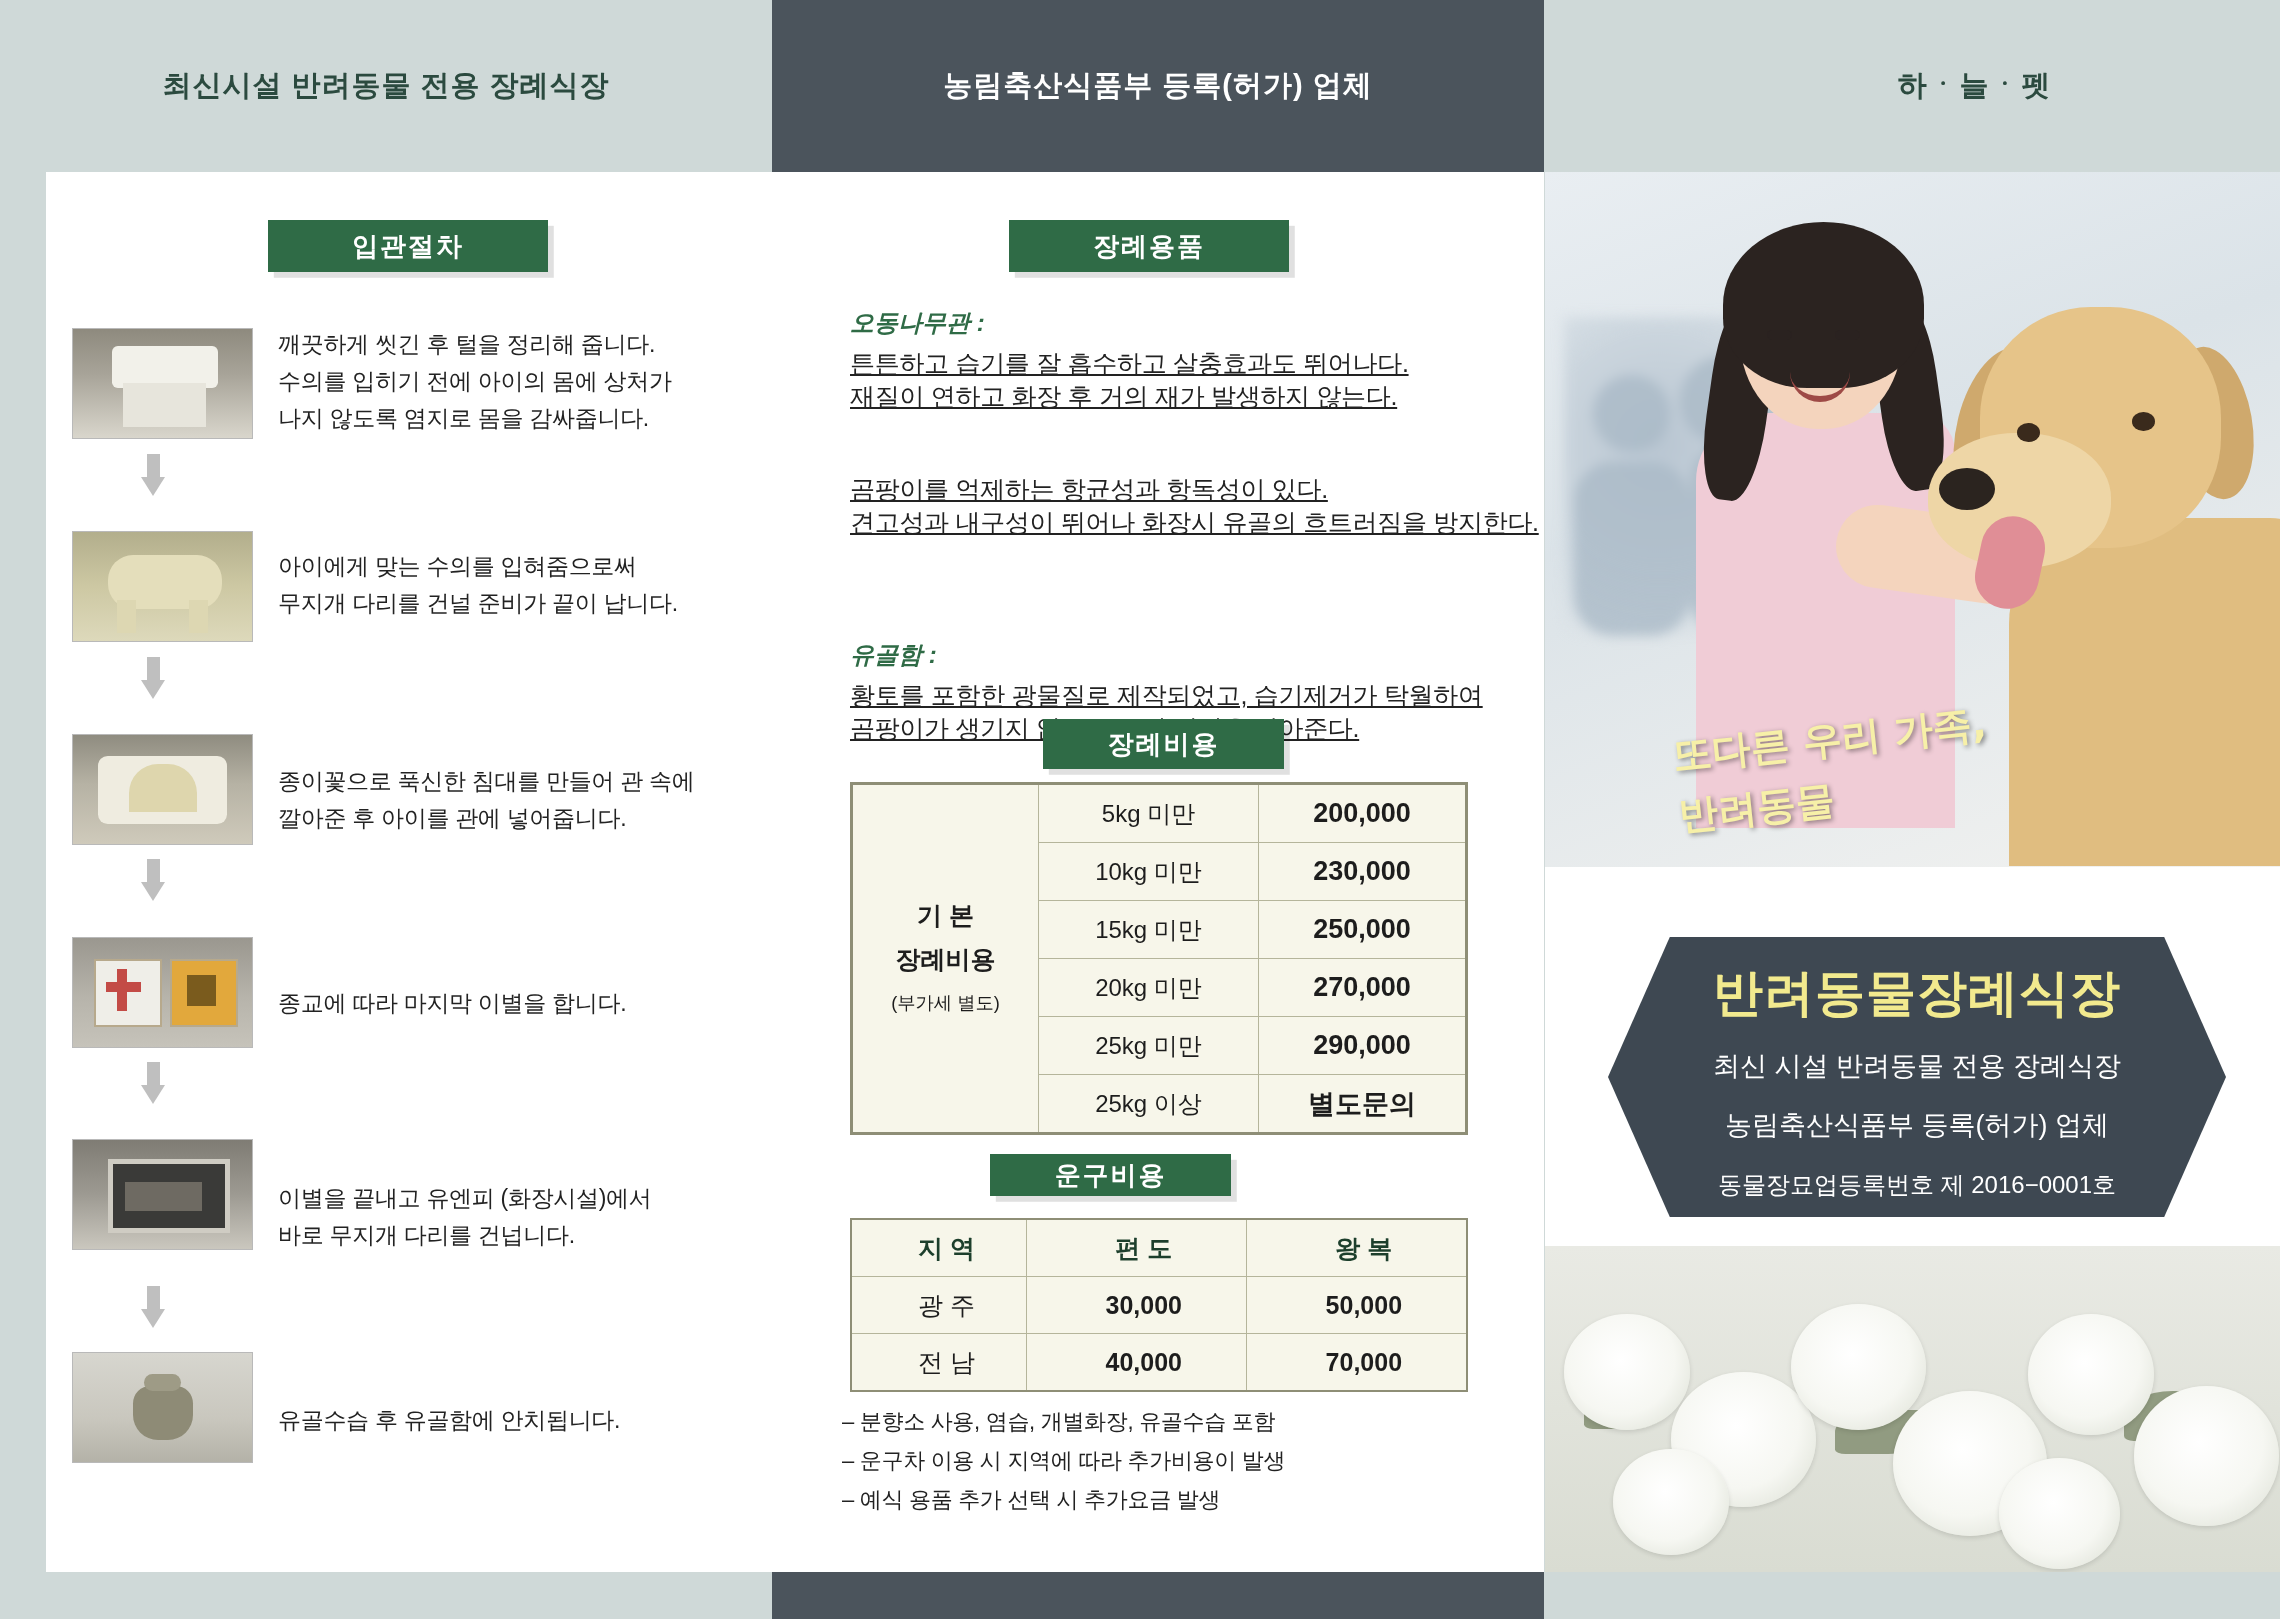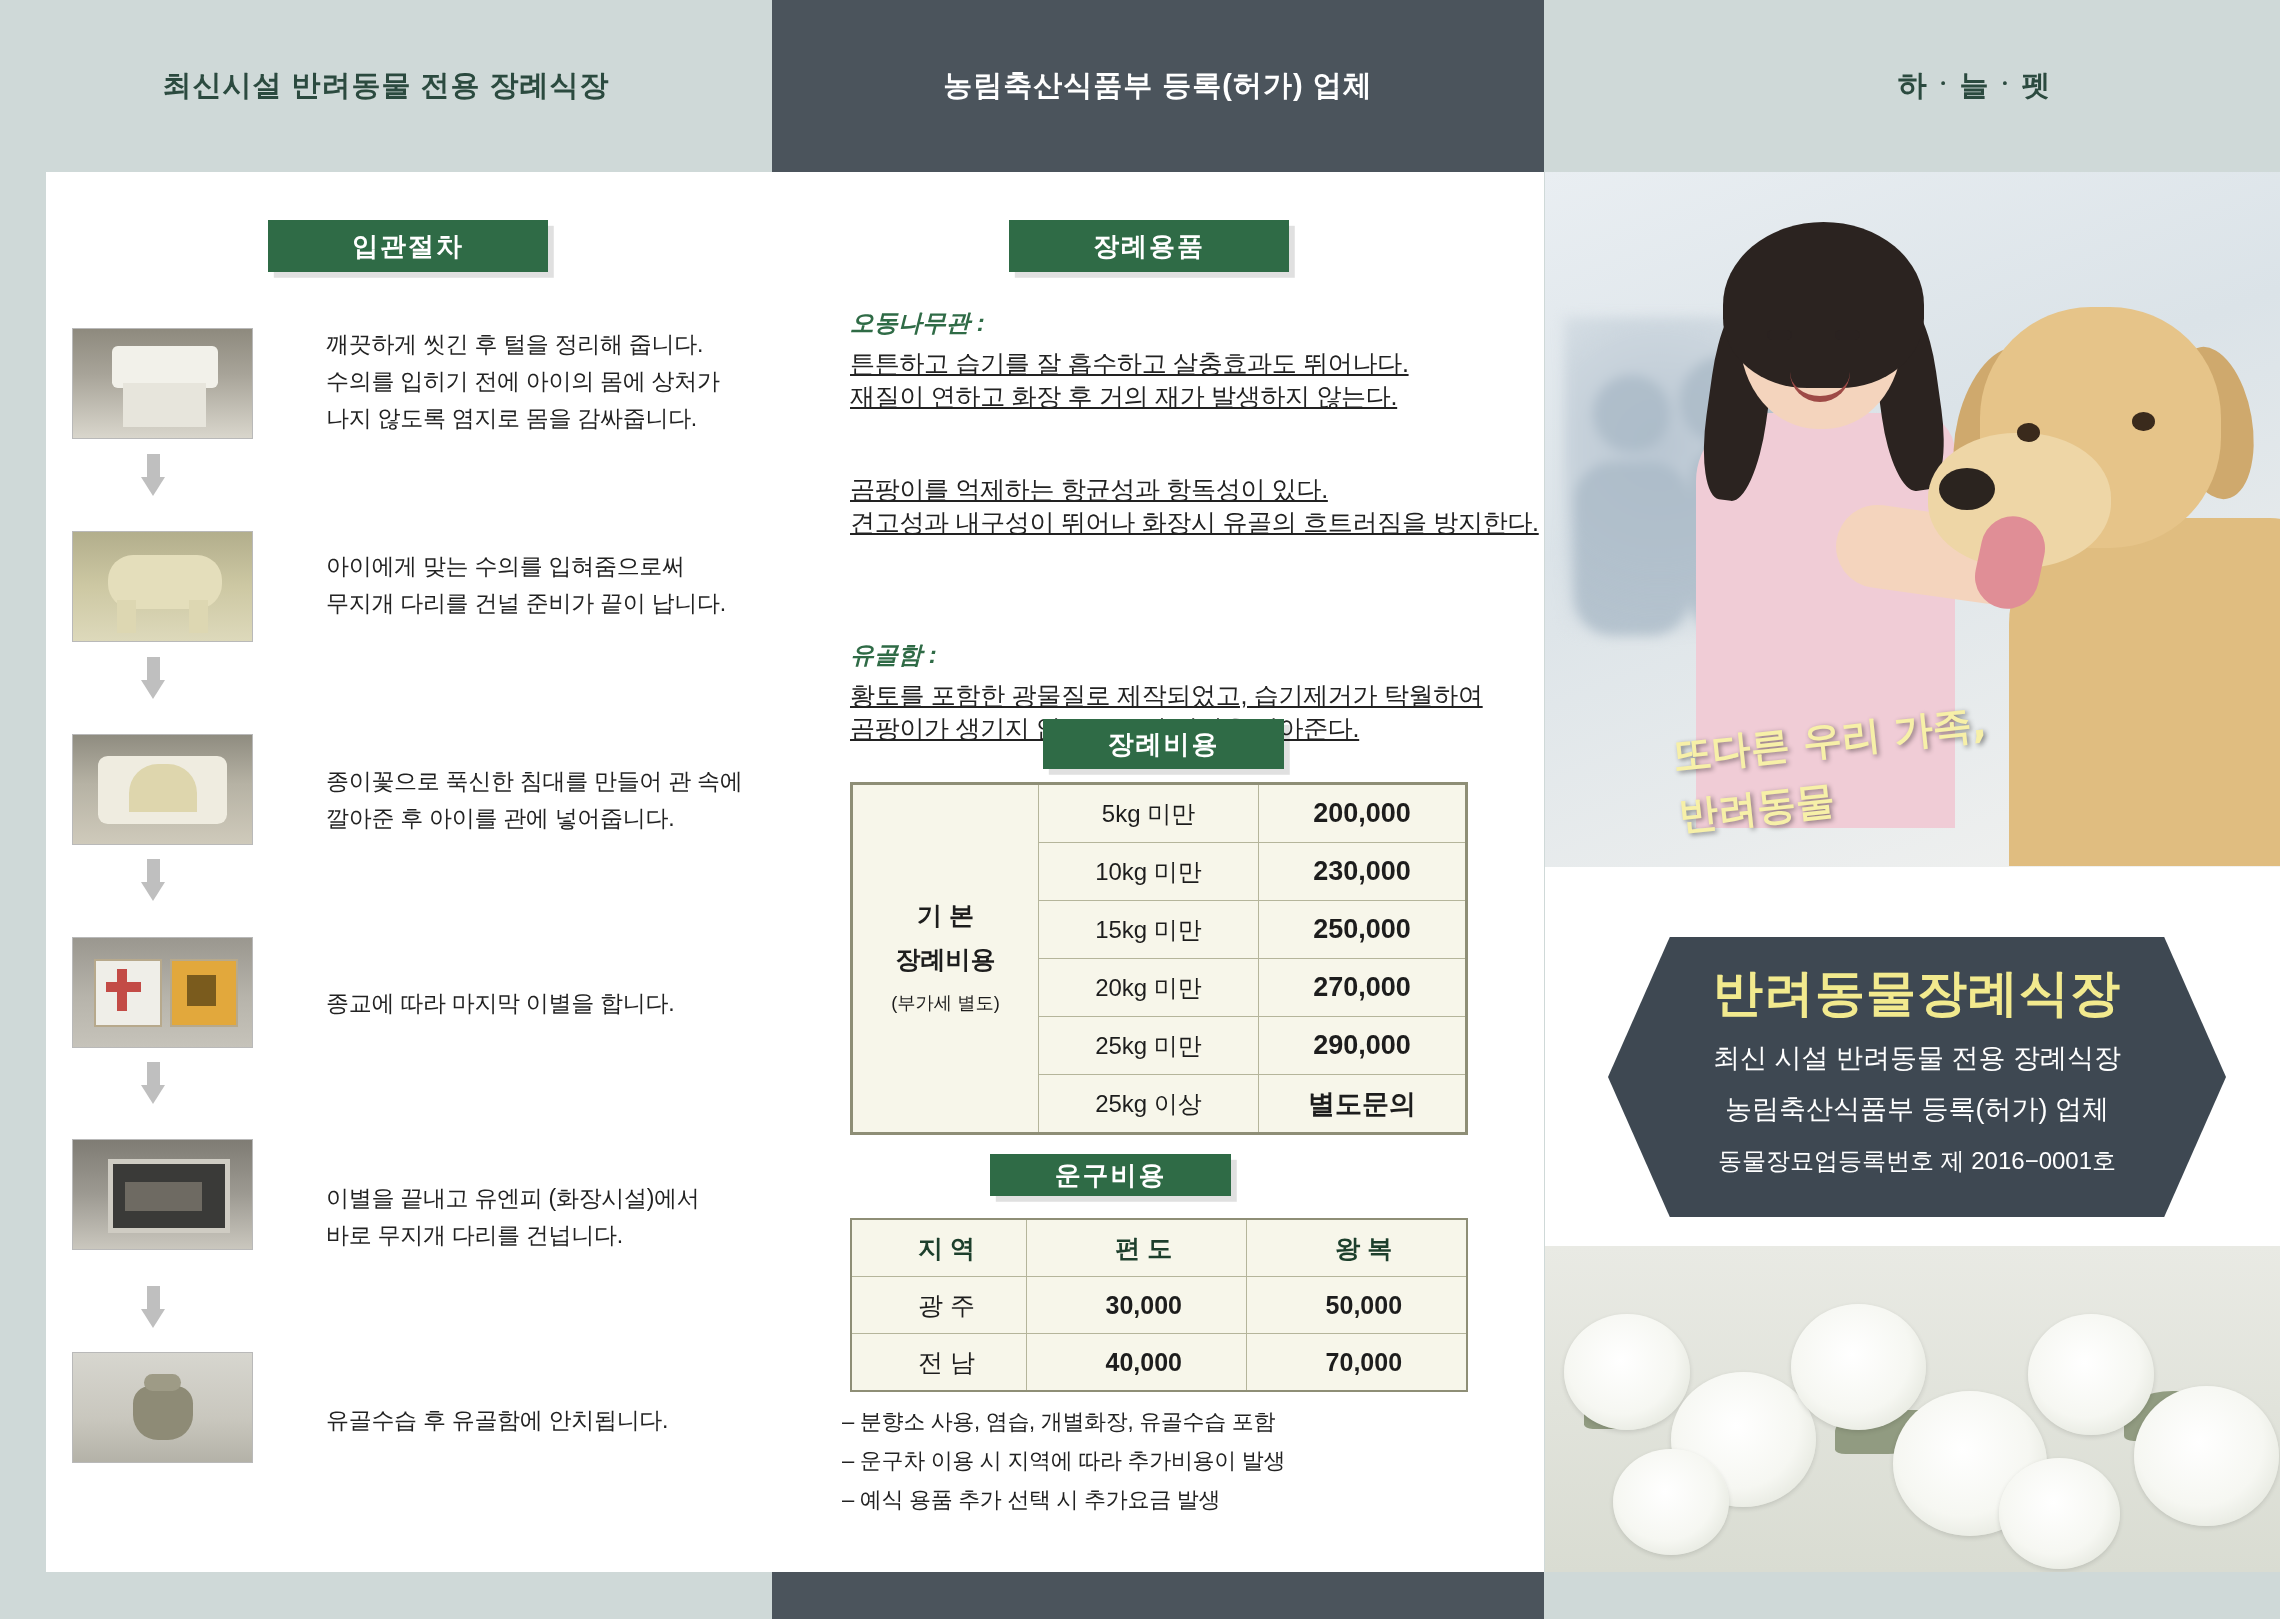--- a/index.html
+++ b/index.html
@@ -60,21 +60,20 @@
   .proc-thumb{
     position:absolute;width:179px;height:109px;
     border:1px solid #b9b9b9;
     background:#cfcfc6;
     overflow:hidden;
   }
   .proc-text{
     position:absolute;left:278px;
     color:#222222;font-size:23px;line-height:37px;letter-spacing:-0.3px;
     white-space:pre-line;
-    margin-left:48px;
   }
   .arrow{
     position:absolute;left:141px;width:25px;height:44px;
   }
   .arrow:before{
     content:"";position:absolute;left:5.8px;top:0;width:13.5px;height:25px;background:#bfbfbf;
   }
   .arrow:after{
     content:"";position:absolute;left:0;top:23px;width:0;height:0;
     border-left:12.6px solid transparent;border-right:12.6px solid transparent;
@@ -209,21 +208,21 @@
   .hex{
     position:absolute;left:1608px;top:937px;width:618px;height:280px;
     background:#3e4852;
     clip-path:polygon(10% 0%,90% 0%,100% 50%,90% 100%,10% 100%,0% 50%);
     text-align:center;
     padding-top:23px;box-sizing:border-box;
   }
   .hex h1{
     margin:0;color:#f2ea8e;font-size:50px;font-weight:bold;letter-spacing:1px;
   }
-  .hex p{margin:12px 0 0;color:#ffffff;font-size:27px;line-height:39px;}
+  .hex p{margin:20px 0 0;color:#ffffff;font-size:27px;line-height:39px;}
   .hex p.small{font-size:24px;}
   
   .flowers{
     position:absolute;left:1545px;top:1246px;width:736px;height:326px;
     background:linear-gradient(180deg,#e9eae4 0%,#d9dcd2 100%);
     overflow:hidden;
   }
   .flower{
     position:absolute;border-radius:50%;
     background:radial-gradient(circle at 45% 40%,#ffffff 0%,#f6f7f2 55%,#d8dcd0 100%);

